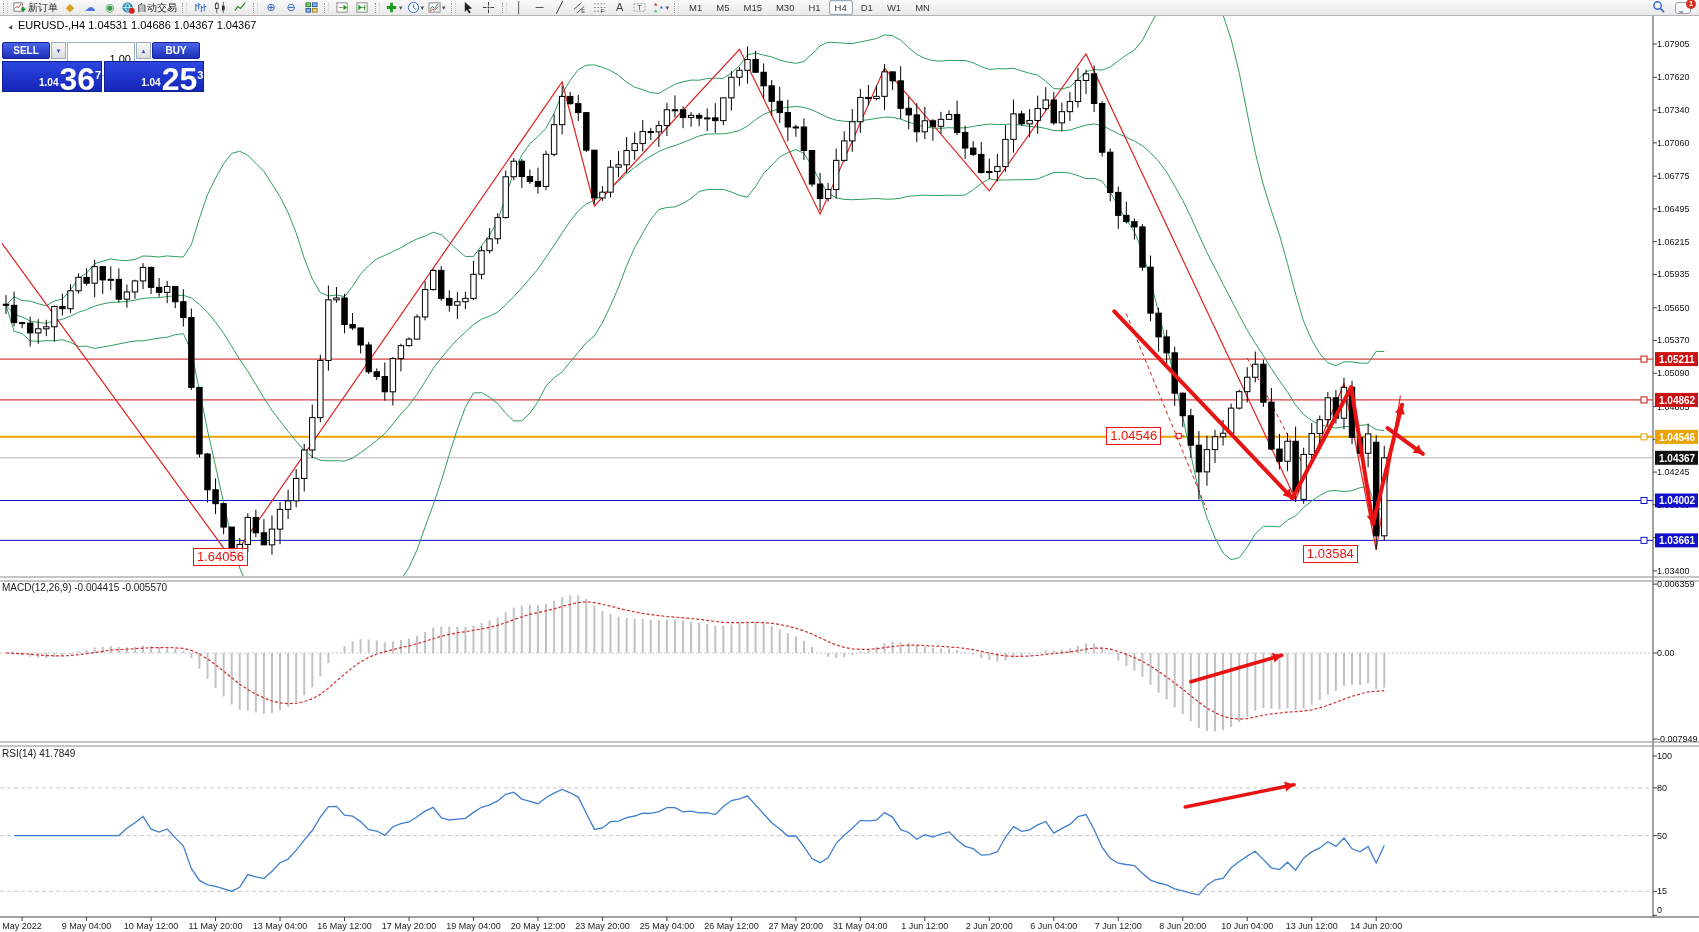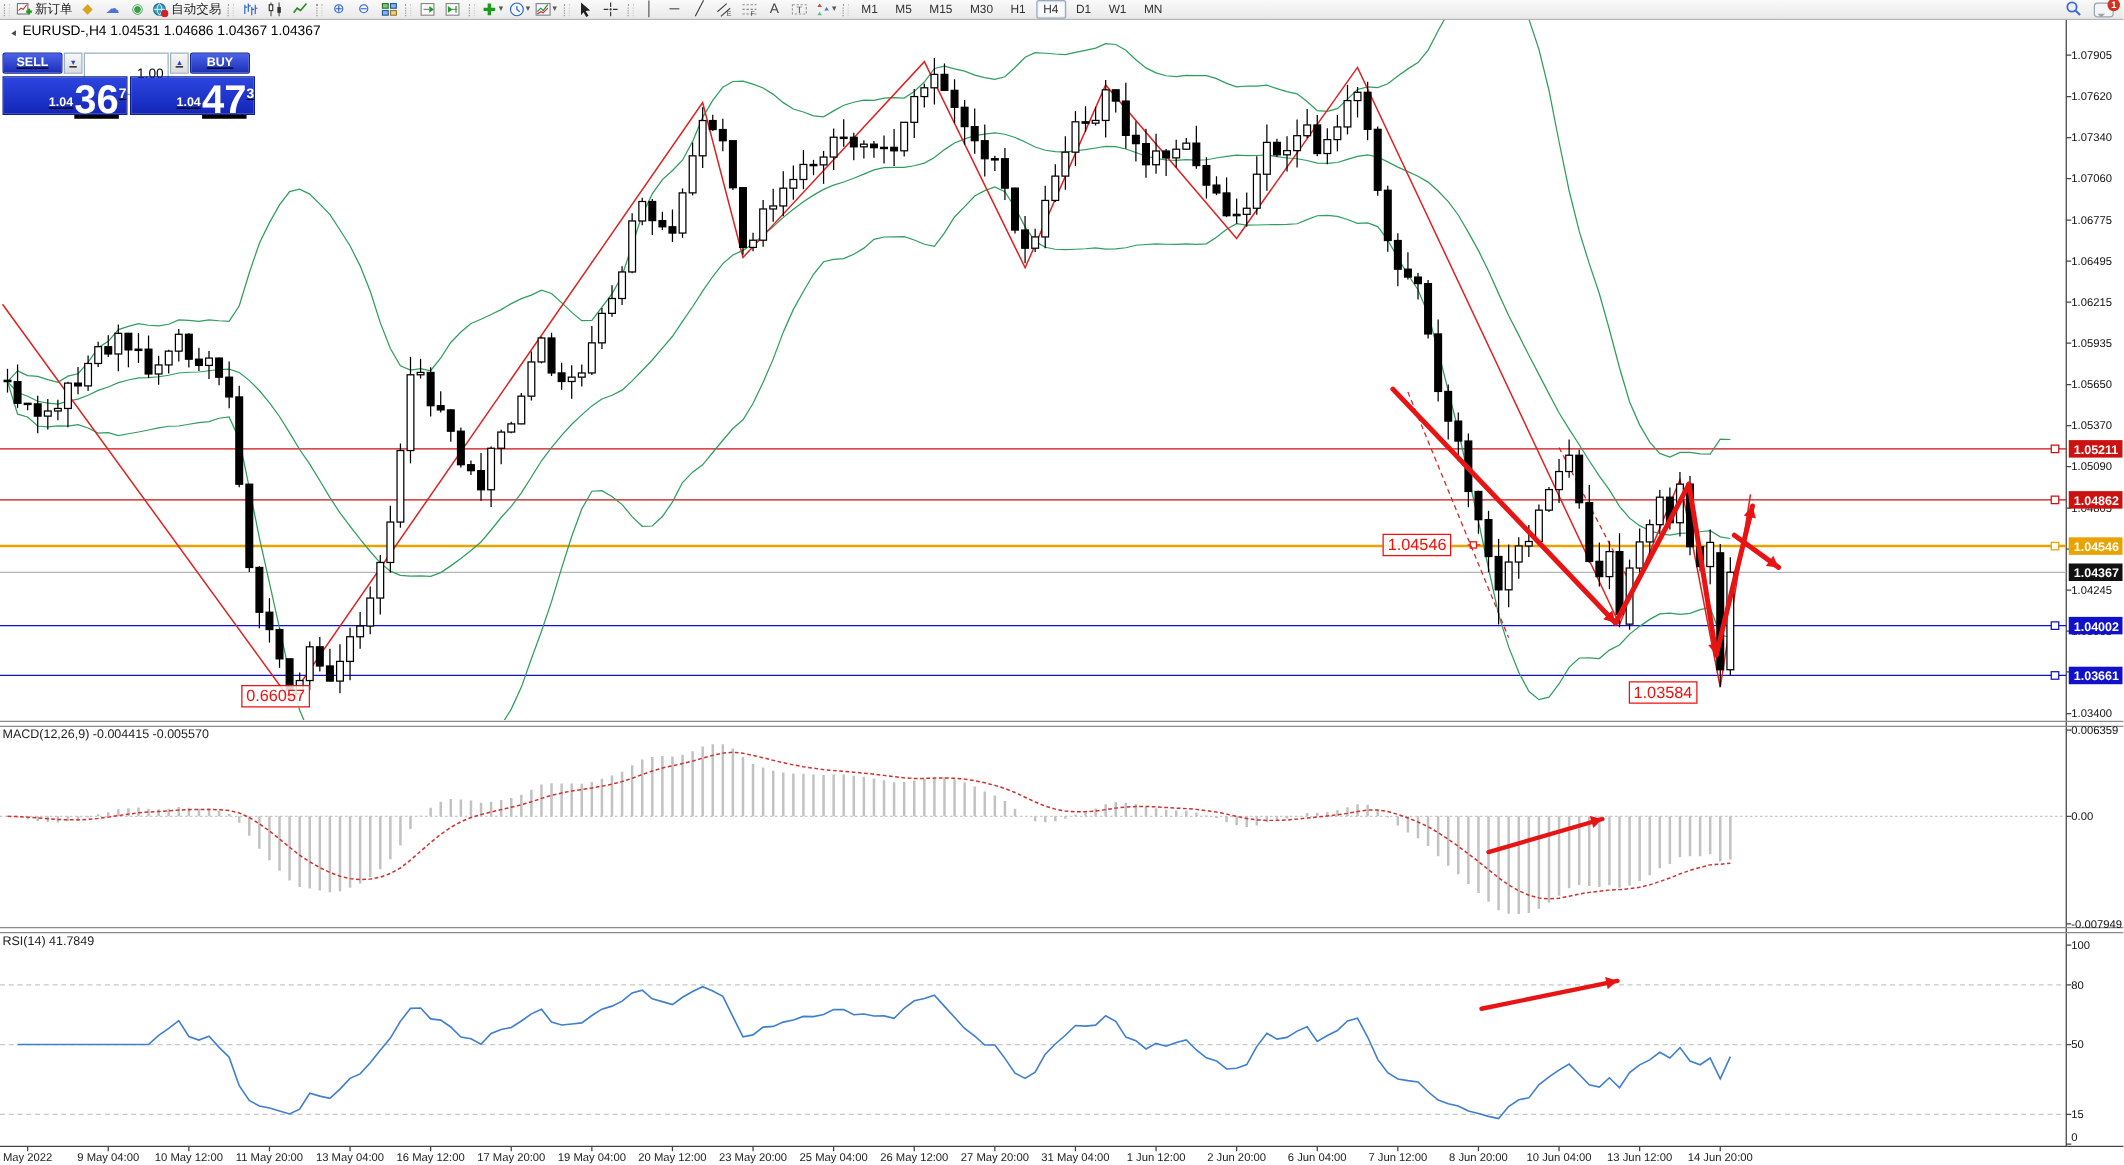--- a/index.html
+++ b/index.html
@@ -21,21 +21,21 @@
   .bubble{position:relative;width:14px;height:10px;border:1.5px solid #9aa4ad;border-radius:3px;background:#f4f6f8;}
   .bubble:after{content:"";position:absolute;left:2px;bottom:-4px;border:3px solid transparent;border-top-color:#9aa4ad;}
   .badge{position:absolute;top:-4px;right:-6px;width:10px;height:10px;border-radius:50%;background:#d63020;
     color:#fff;font-size:7.5px;line-height:10px;text-align:center;font-weight:bold;}
   
   #chart-svg{position:absolute;left:0;top:0;z-index:1;}
   #symbol-header{position:absolute;left:8px;top:19px;z-index:3;font-size:11px;color:#000;}
   #symbol-header .tri{display:inline-block;font-size:7px;color:#444;transform:rotate(28deg);margin-right:3px;}
   .ind-label{position:absolute;z-index:3;font-size:10px;color:#222;text-align:right;}
   
-  #trade-panel{position:absolute;left:2px;top:42px;width:200px;z-index:4;font-family:"Liberation Sans",sans-serif;text-decoration:underline;}
+  #trade-panel{position:absolute;left:2px;top:42px;width:200px;z-index:4;font-family:"Liberation Sans",sans-serif;}
   #tp-row1{display:flex;height:17px;gap:1px;align-items:stretch;}
   .tp-btn{background:linear-gradient(#4a63e8,#1c2fb8);color:#fff;font-size:10px;font-weight:bold;
     display:flex;align-items:center;justify-content:center;border:1px solid #16249a;border-radius:2px;}
   #tp-sell-btn{width:46px;} #tp-buy-btn{width:46px;}
   .tp-spin{width:13px;background:linear-gradient(#f8f8f8,#dcdcdc);border:1px solid #9ab0c0;color:#2a48d0;
     font-size:6px;display:flex;align-items:center;justify-content:center;}
   #tp-volume{width:60px;border:1px solid #9ab0c0;font-size:11px;text-align:right;padding:16px 3px;color:#000;background:#fff;}
   #tp-row2{display:flex;margin-top:2px;gap:2px;}
   .tp-price{flex:1;height:28px;background:linear-gradient(#2b46e0,#1426b8);border:1px solid #101e90;
     color:#fff;display:flex;align-items:flex-end;justify-content:center;padding-bottom:1px;}
@@ -923,26 +923,26 @@
       <div class="tp-btn" id="tp-buy-btn">BUY</div>
     </div>
     <div id="tp-row2">
       <div class="tp-price">
         <span class="tp-small">1.04</span>
           <span class="tp-big">36</span>
           <span class="tp-sup">7</span>
       </div>
       <div class="tp-price">
         <span class="tp-small">1.04</span>
-          <span class="tp-big">47</span>
+          <span class="tp-big">25</span>
           <span class="tp-sup">3</span>
       </div>
     </div>
   </div>
 
   <div class="ind-label" style="left:2px;top:582px">MACD(12,26,9) -0.004415 -0.005570</div>
   <div class="ind-label" style="left:2px;top:748px">RSI(14) 41.7849</div>
   <div id="annotation-labels">
-      <div class="px-label" style="left: 192.992px; top: 547.977px;">0.66057</div>
+      <div class="px-label" style="left: 192.992px; top: 547.977px;">1.64056</div>
       <div class="px-label" style="left: 1106.19px; top: 426.924px;">1.04546</div>
       <div class="px-label" style="left: 1302.85px; top: 544.936px;">1.03584</div>
     </div>
 </div>
 
 </body></html>

